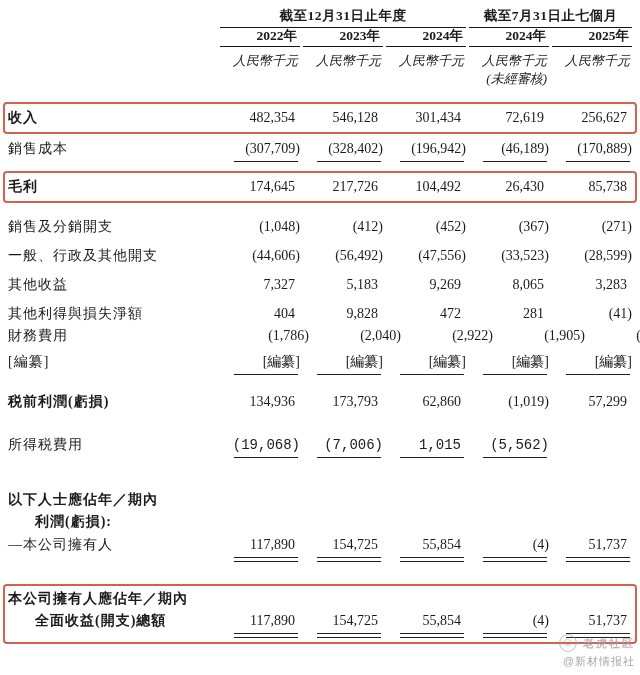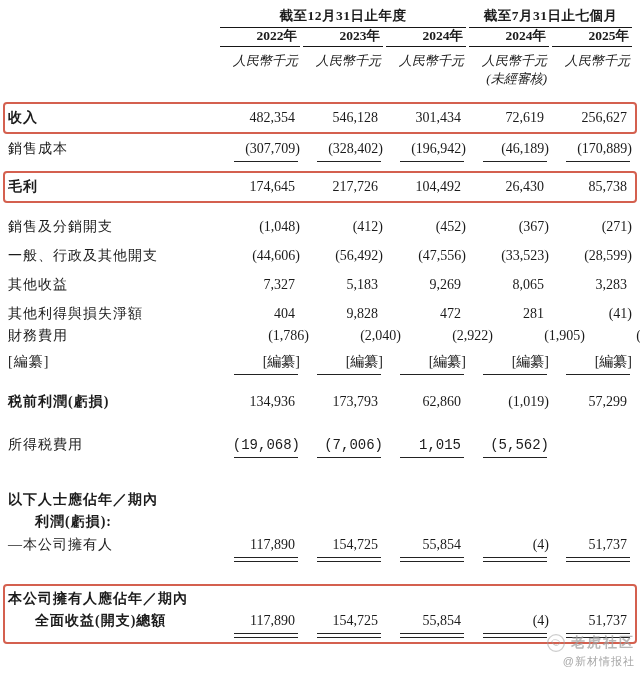--- a/index.html
+++ b/index.html
@@ -54,21 +54,21 @@
   }
   .redbox .row{margin-top:0;}
   .redbox.multi{padding:4px 3px 4px 3px;}
   
   .watermark{
     position:absolute;right:5px;bottom:6px;
     text-align:right;color:rgba(150,150,150,0.8);
     pointer-events:none;z-index:5;
   }
   .wm-line1{display:flex;align-items:center;justify-content:flex-end;gap:5px;}
-  .wm-brand{font-size:14px;font-weight:600;letter-spacing:2px;color:rgba(160,160,160,0.75);font-family:Liberation Serif, serif;}
+  .wm-brand{font-size:11px;font-weight:600;letter-spacing:2px;color:rgba(160,160,160,0.75);font-family:Liberation Serif, serif;}
   .wm-handle{font-size:11px;margin-top:1px;color:rgba(150,150,150,0.85);font-family:"Liberation Sans","DejaVu Sans",sans-serif;letter-spacing:1px;}
   .wm-logo{width:20px;height:20px;opacity:0.7;}
 </style>
 </head>
 <body>
 
 <div class="page">
 
   <div class="row hdr">
     <div class="lab"></div>

